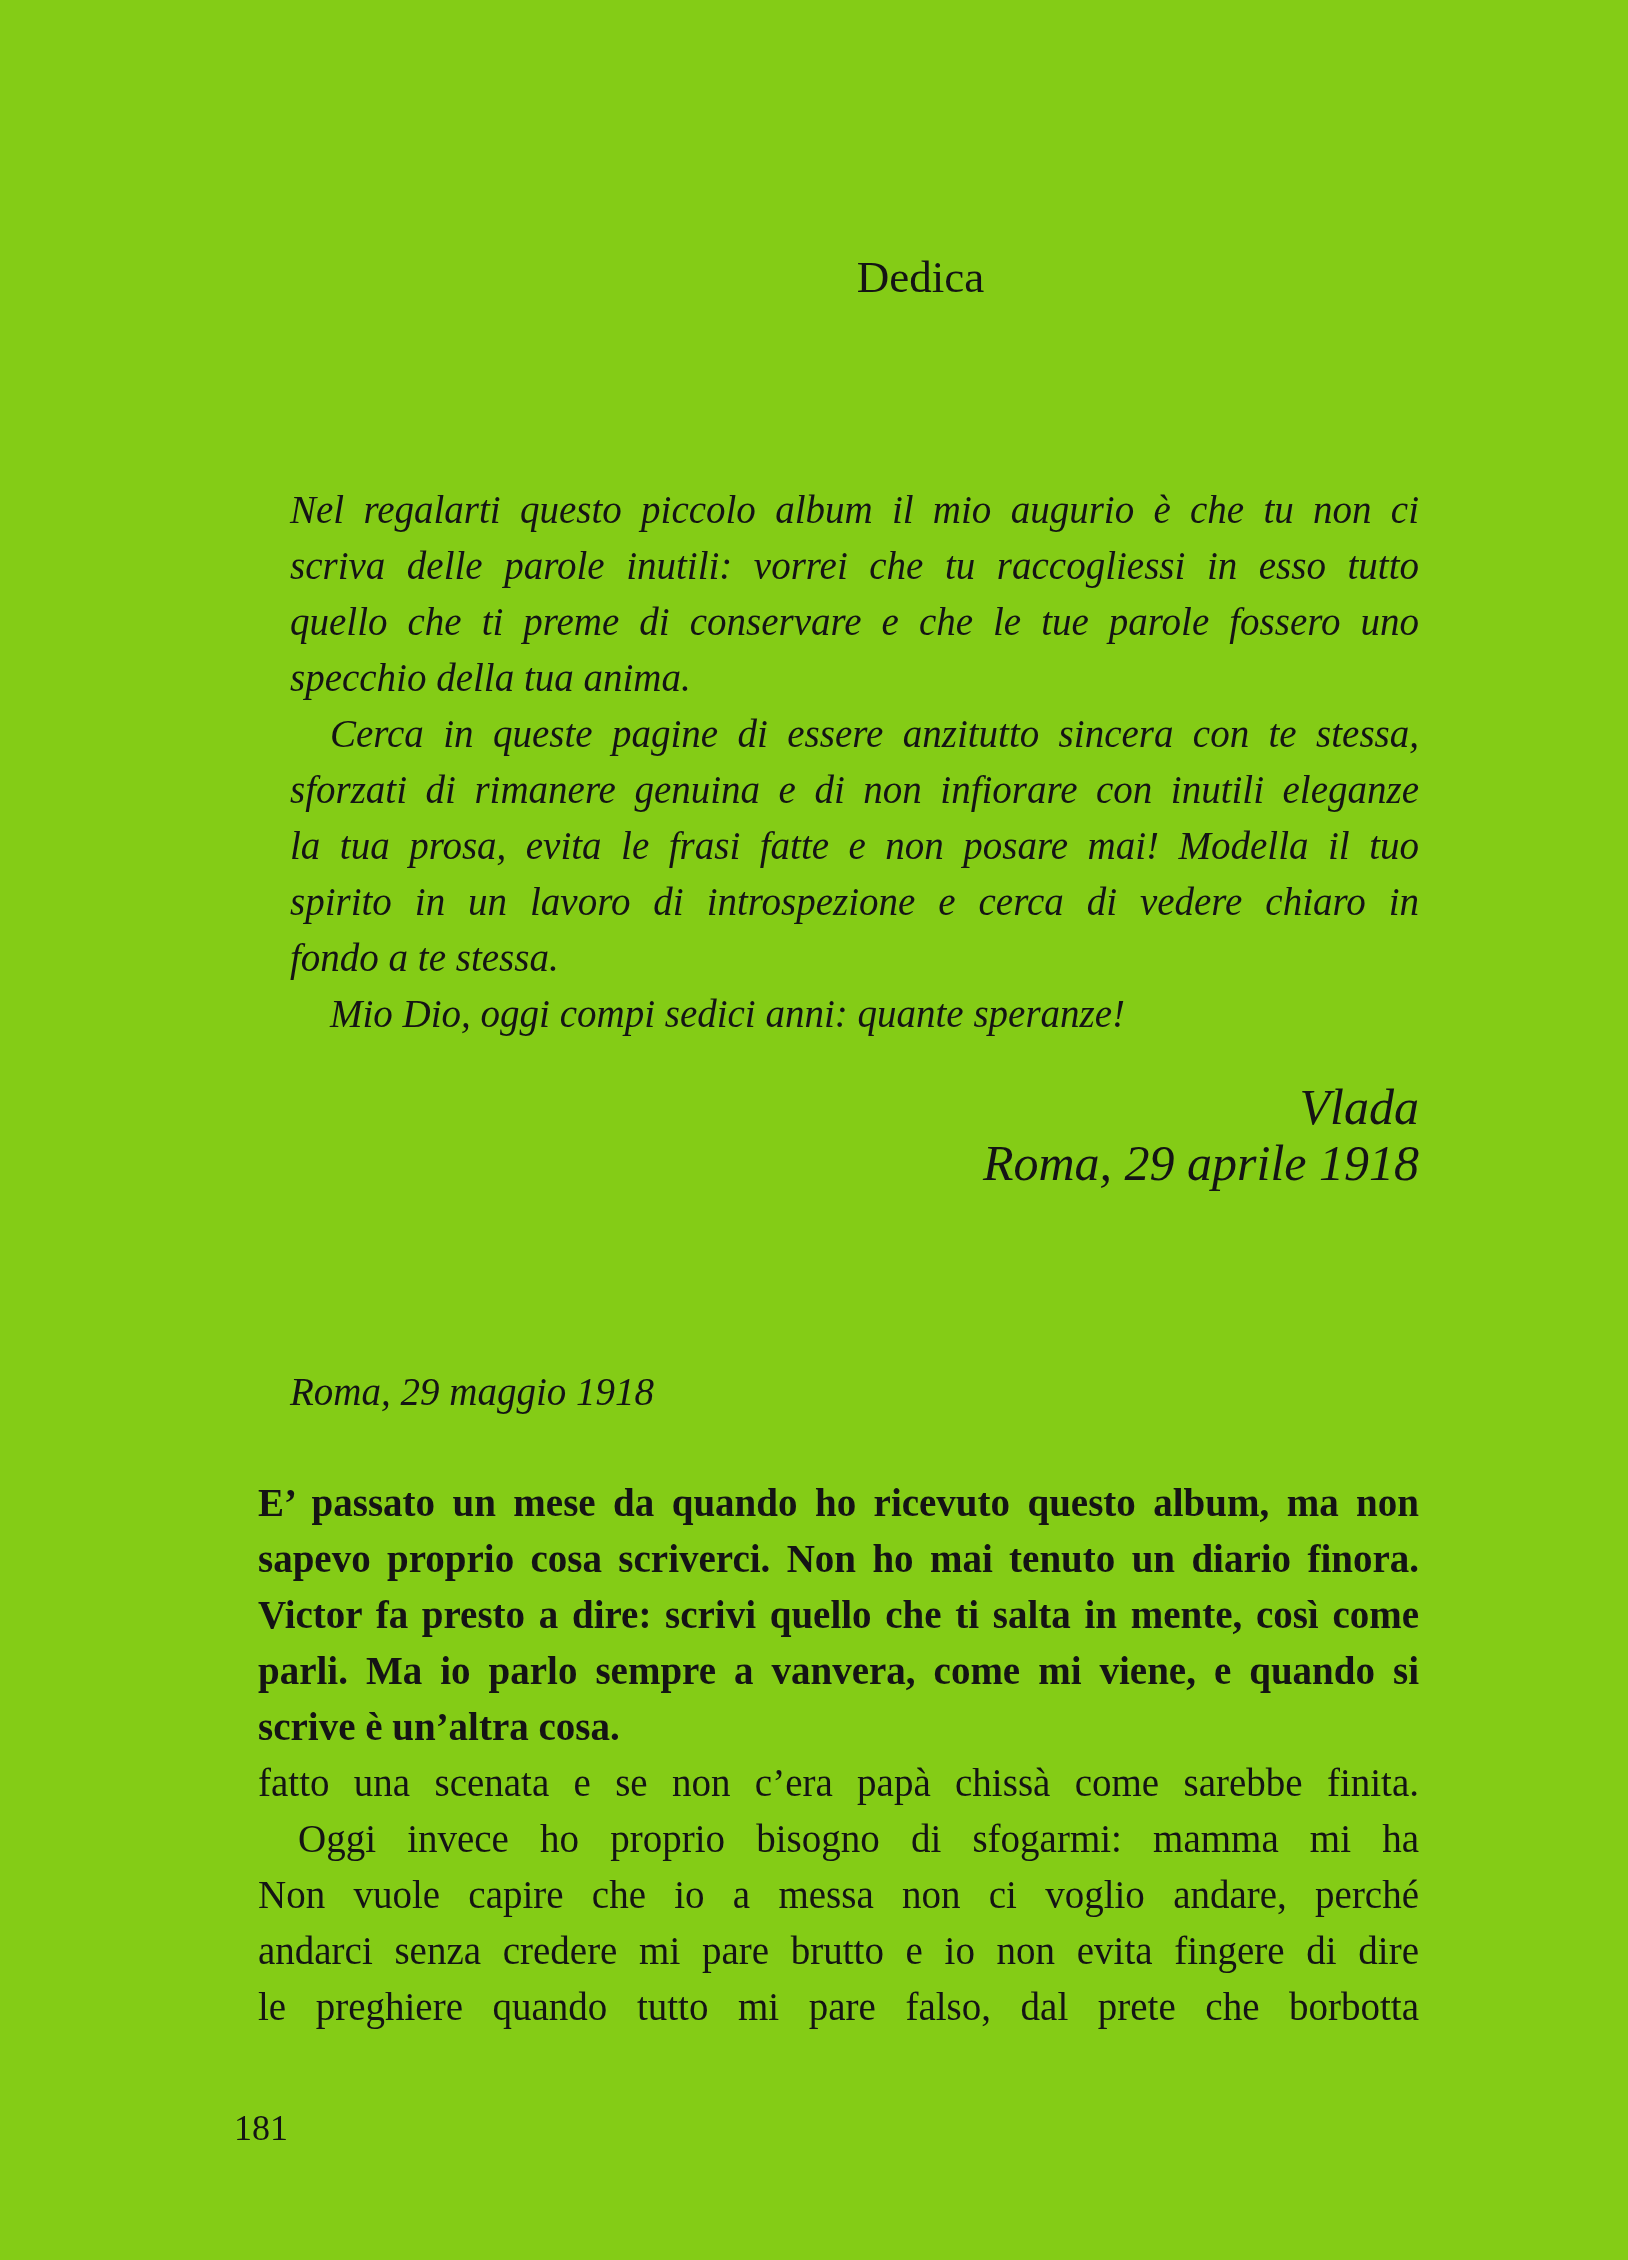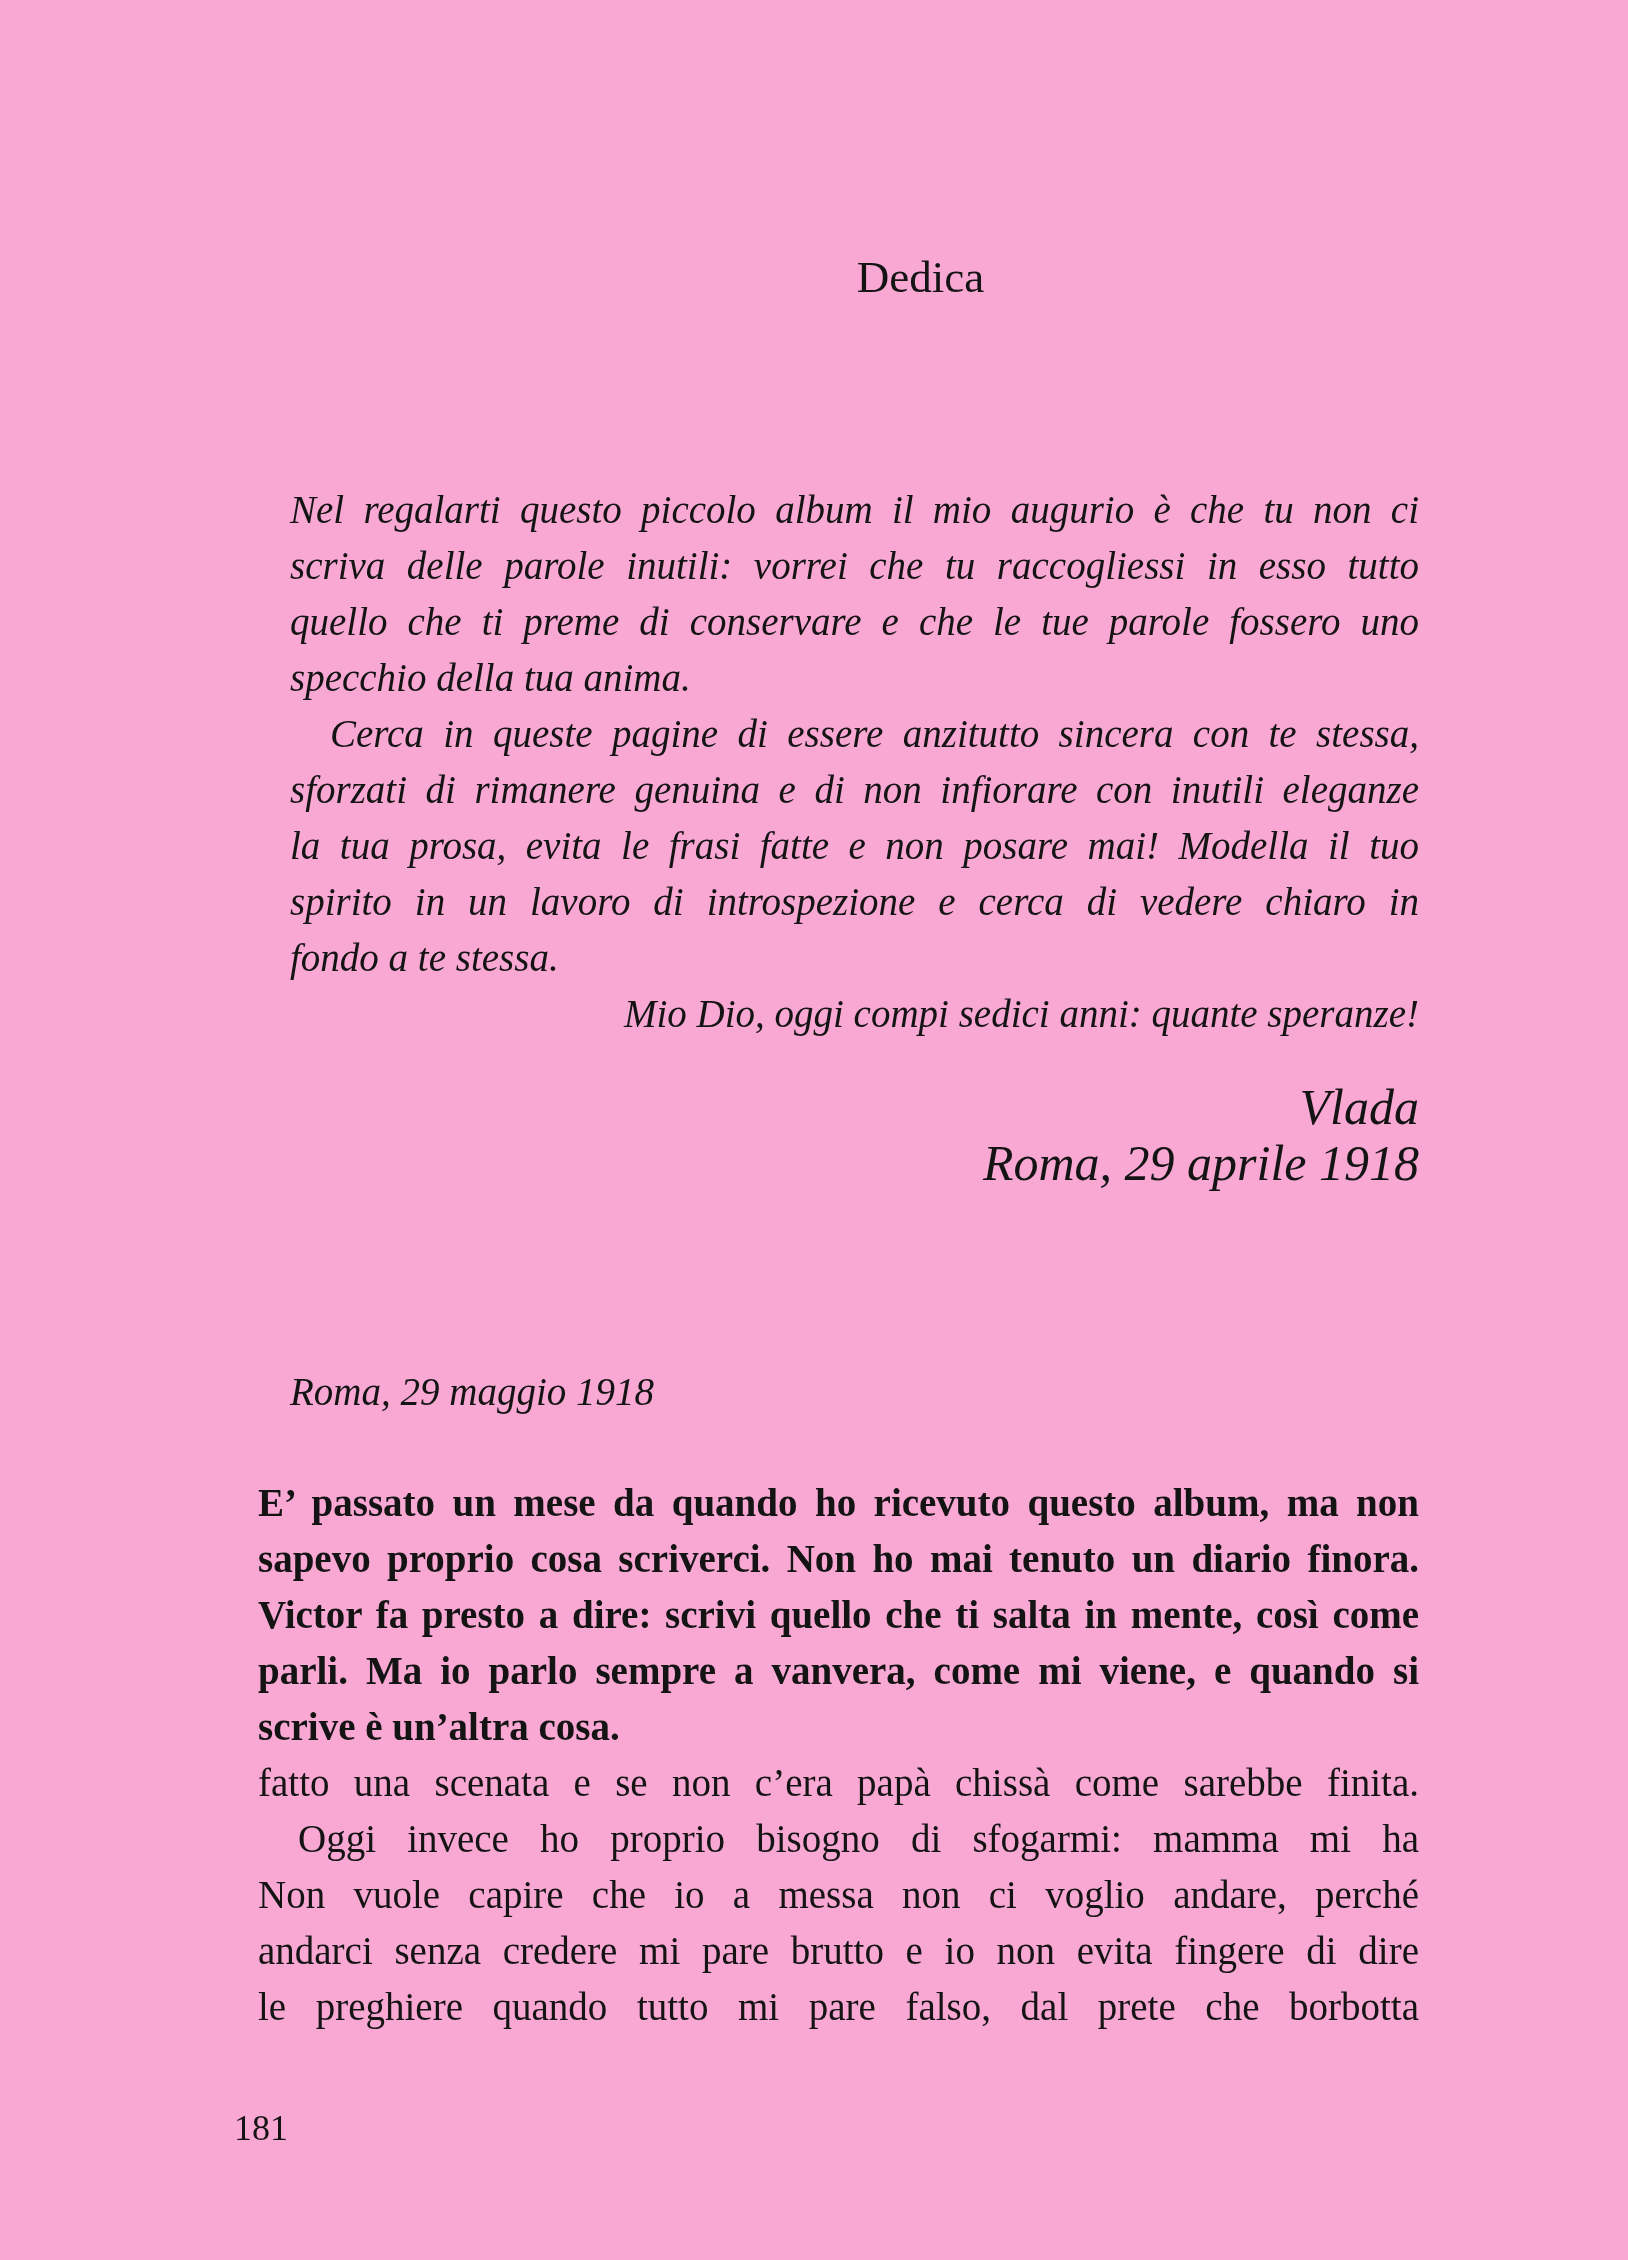--- a/index.html
+++ b/index.html
@@ -4,21 +4,21 @@
 <style>
   html, body {
     margin: 0;
     padding: 0;
     background: #ffffff;
   }
   .book-page {
     position: relative;
     width: 1629px;
     height: 2261px;
-    background: #f9a8d4;
+    background: #84cc16;
     color: #141414;
     font-family: "Liberation Serif", "DejaVu Serif", serif;
     overflow: hidden;
   }
   .column {
     position: absolute;
     left: 258px;
     top: 0;
     width: 1161px;
   }
@@ -34,21 +34,21 @@
   p { margin: 0; padding: 0; }
   .line {
     display: block;
     font-size: 39px;
     line-height: 56px;
   }
   .just {
     text-align: justify;
     text-align-last: justify;
   }
-  .ind { text-indent: 40px; text-align: right; }
+  .ind { text-indent: 40px; }
   .it { font-style: italic; margin-left: 32px; }
   .sig-line {
     display: block;
     font-size: 50px;
     line-height: 56px;
     text-align: right;
     font-style: italic;
   }
   .dedication { margin-top: 177px; }
   .signature { margin-top: 37px; }

